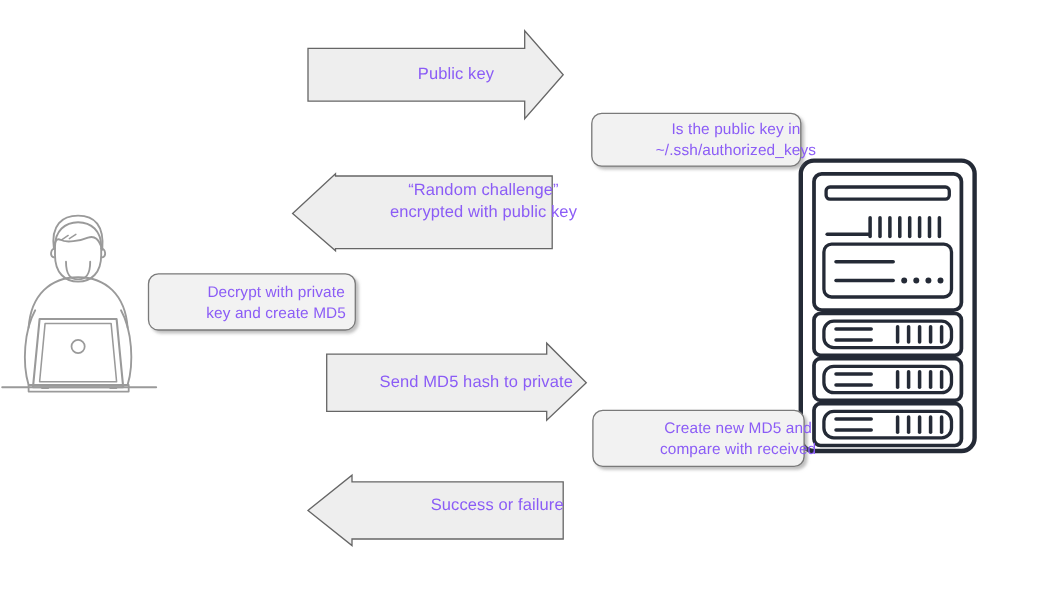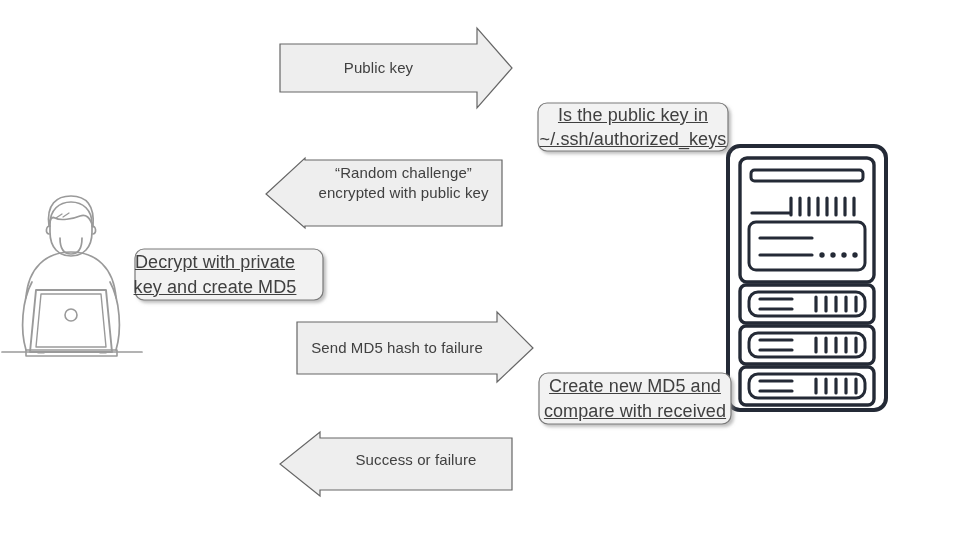--- a/index.html
+++ b/index.html
@@ -18,29 +18,30 @@
     position: absolute;
     left: 0; top: 0;
     width: 960px; height: 540px;
   }
   .arrow-label, .box-label {
     position: absolute;
     display: flex;
     align-items: center;
     justify-content: center;
     text-align: center;
-    color: #404040;
+    color: #8b5cf6;
     font-size: 14.5px;
     line-height: 1.35;
     white-space: pre-line;
     pointer-events: none;
     letter-spacing: 0.1px;
+    padding-left: 36px;
   }
   .arrow-label { font-size: 15px; }
-  .box-label { font-size: 18px; text-decoration: underline; }
+  .box-label { font-size: 14px; }
 </style>
 </head>
 <body>
 
 <svg id="canvas" viewBox="0 0 960 540" xmlns="http://www.w3.org/2000/svg">
 
   <defs>
     <filter id="boxShadow" x="-30%" y="-30%" width="180%" height="180%">
       <feDropShadow dx="2.5" dy="2.5" stdDeviation="1.6" flood-color="#8a8a8a" flood-opacity="0.55"></feDropShadow>
     </filter>
@@ -163,21 +164,21 @@
   <rect x="135" y="249" width="188" height="51" rx="9" ry="9" fill="#f2f2f2" stroke="#7a7a7a" stroke-width="1.2" filter="url(#boxShadow)"></rect>
 
   <rect x="539" y="373" width="192" height="51" rx="9" ry="9" fill="#f2f2f2" stroke="#7a7a7a" stroke-width="1.2" filter="url(#boxShadow)"></rect>
 </svg>
 
 <div class="arrow-label" style="left:280px; top:44px; width:197px; height:48px;">Public key</div>
 
 <div class="arrow-label" style="left:305px; top:160px; width:197px; height:46px;">“Random challenge”
 encrypted with public key</div>
 
-<div class="arrow-label" style="left:297px; top:322px; width:200px; height:52px;">Send MD5 hash to failure</div>
+<div class="arrow-label" style="left:297px; top:322px; width:200px; height:52px;">Send MD5 hash to private</div>
 
 <div class="arrow-label" style="left:320px; top:438px; width:192px; height:44px;">Success or failure</div>
 
 <div class="box-label" style="left:538px; top:103px; width:190px; height:48px;">Is the public key in
 ~/.ssh/authorized_keys</div>
 
 <div class="box-label" style="left:121px; top:249px; width:188px; height:51px;">Decrypt with private
 key and create MD5</div>
 
 <div class="box-label" style="left:539px; top:373px; width:192px; height:51px;">Create new MD5 and

